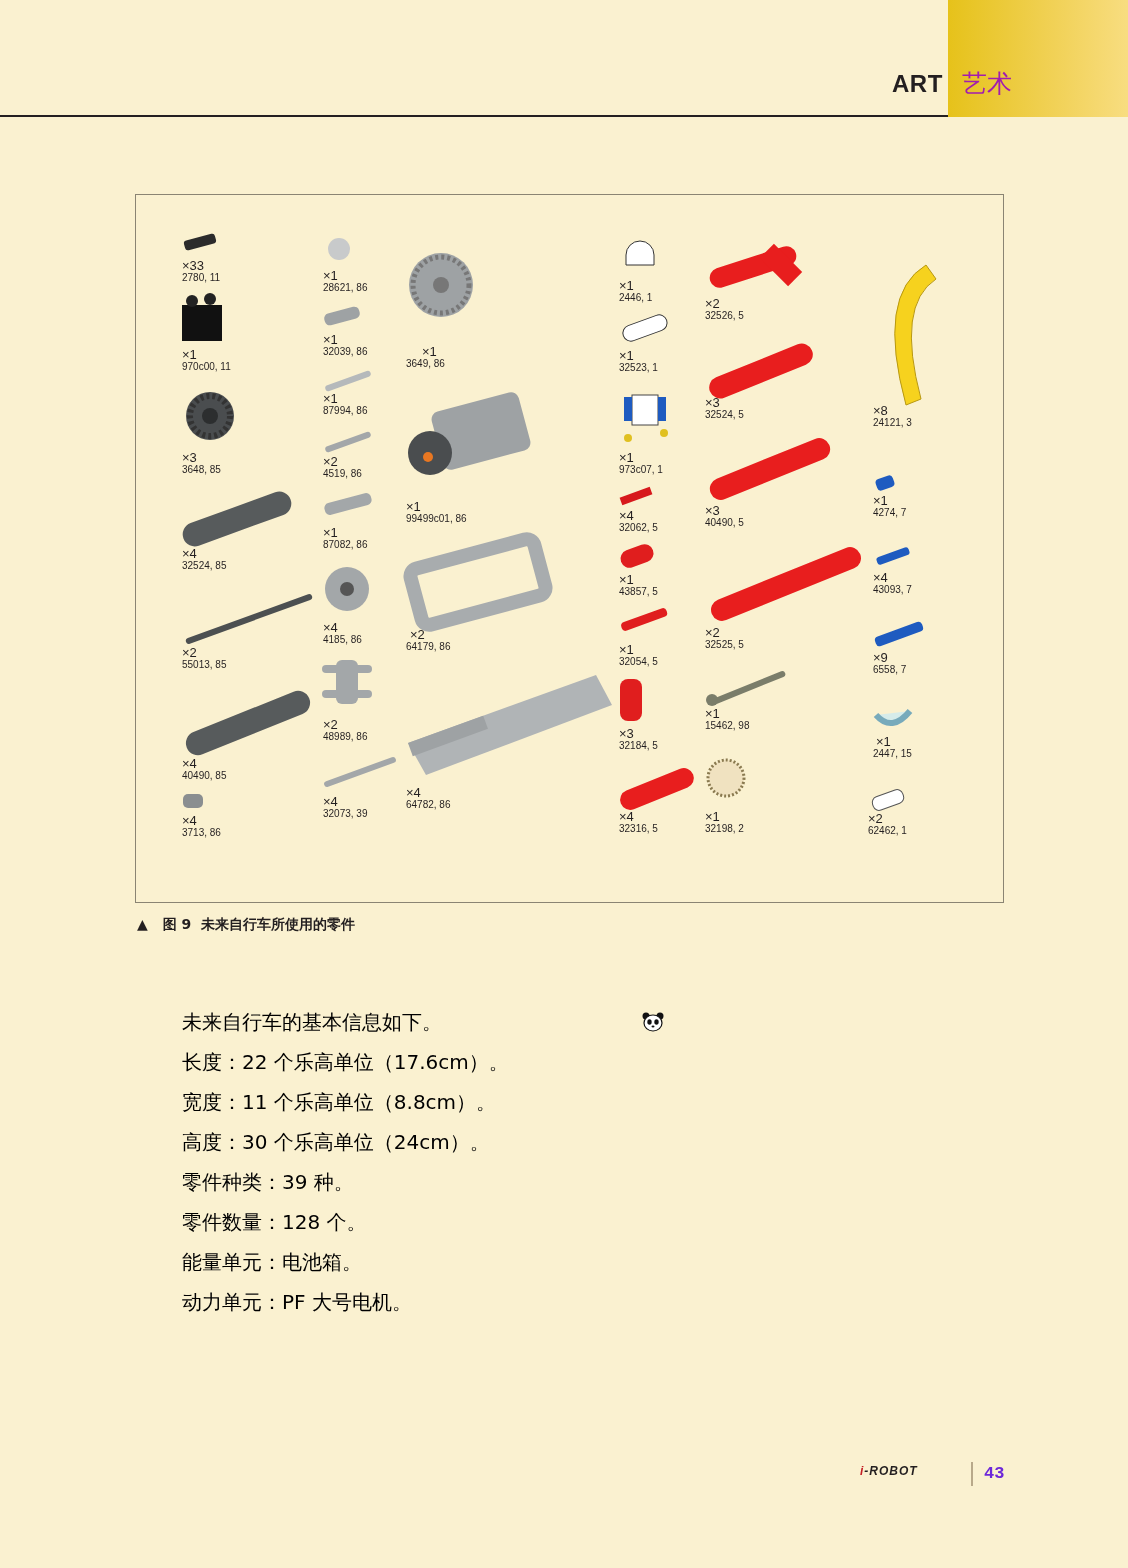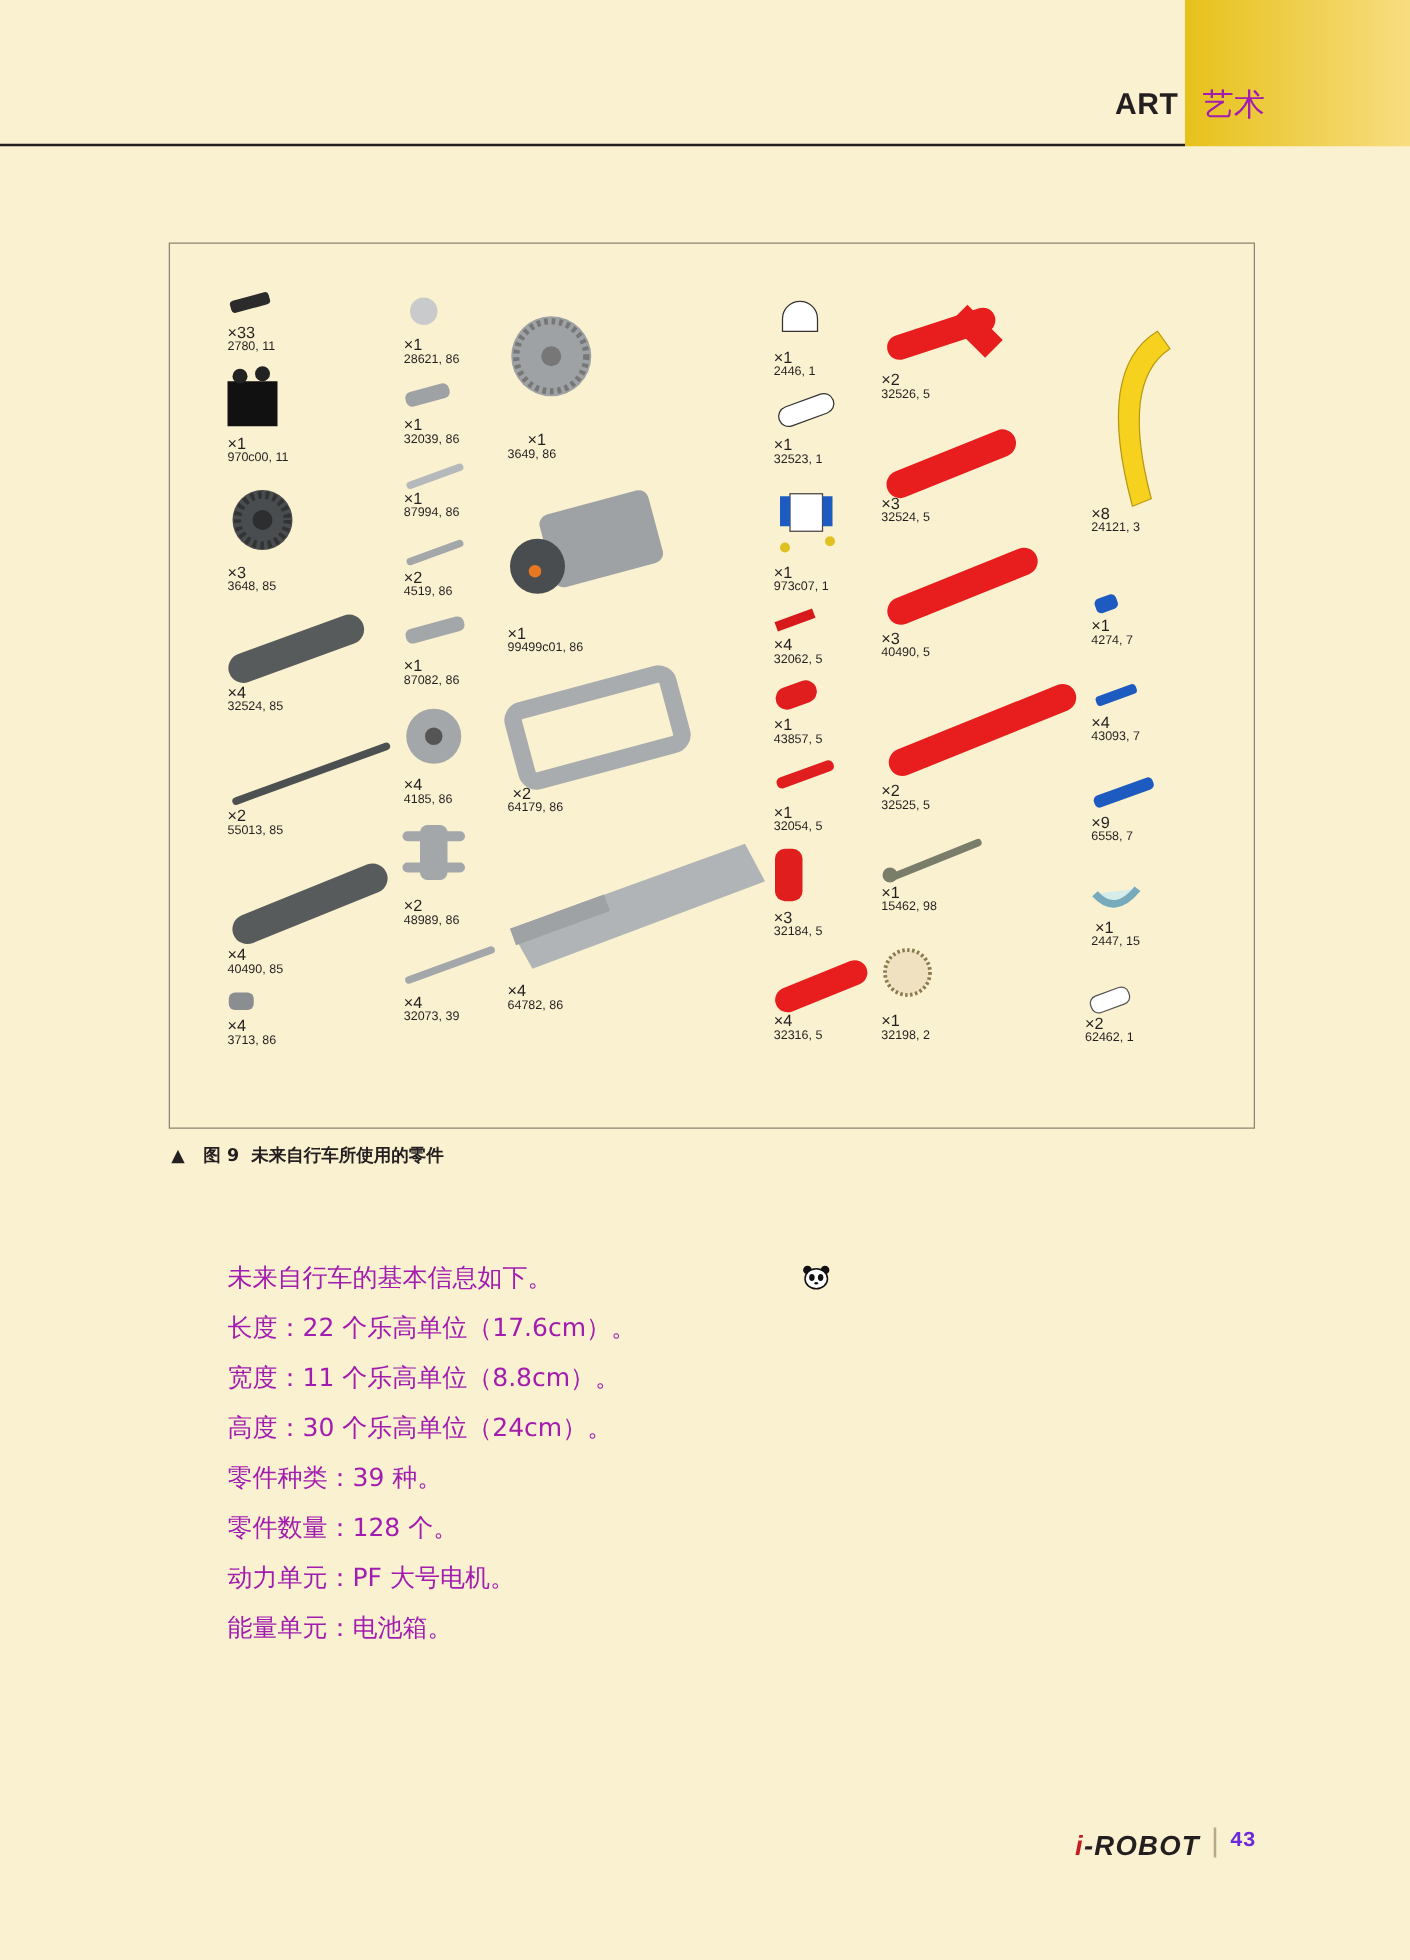--- a/index.html
+++ b/index.html
@@ -16,28 +16,28 @@
   .figure-box { position: absolute; left: 135px; top: 194px; width: 869px; height: 709px;
     border: 1px solid #8a8473; background: #faf1d0; }
 
   .part { position: absolute; font-family: "Liberation Sans", sans-serif; color: #231f20; }
   .part .qty { font-size: 13px; line-height: 12px; display: block; }
   .part .code { font-size: 10px; font-weight: normal; line-height: 11px; display: block; white-space: nowrap; }
 
   .caption { position: absolute; left: 137px; top: 916px; font-size: 14px; font-weight: bold; color: #231f20; }
   .caption .tri { margin-right: 10px; }
 
-  .col { position: absolute; font-size: 20px; line-height: 40px; color: #a21caf; }
+  .col { position: absolute; font-size: 20px; line-height: 40px; color: #000000; }
   .col-left { left: 182px; top: 1002px; width: 380px; }
   .col-right { left: 590px; top: 1002px; width: 414px; text-align: justify; }
   .col-right .indent { padding-left: 48px; }
   .panda { display: inline-block; width: 22px; height: 20px; vertical-align: -3px; margin-left: 4px; }
 
   .footer-brand { position: absolute; left: 860px; top: 1464px; font-family: "Liberation Sans", sans-serif;
-    font-weight: bold; font-style: italic; font-size: 22px; letter-spacing: 1px; color: #231f20; }
+    font-weight: bold; font-style: italic; font-size: 12px; letter-spacing: 1px; color: #231f20; }
   .footer-brand .i { color: #c41e24; }
   .footer-sep { position: absolute; left: 971px; top: 1462px; width: 2px; height: 24px; background: #b8a98a; }
   .footer-page { position: absolute; left: 984px; top: 1464px; font-family: "Liberation Mono", monospace;
     font-weight: bold; font-size: 17px; color: #6d28d9; }
 </style>
 </head>
 <body>
 
 <div class="header-rule"></div>
 <div class="header-tab"></div>
@@ -358,22 +358,22 @@
   <span>未来自行车所使用的零件</span>
 </div>
 
 <div class="col col-left">
   <div>未来自行车的基本信息如下。</div>
   <div>长度：22 个乐高单位（17.6cm）。</div>
   <div>宽度：11 个乐高单位（8.8cm）。</div>
   <div>高度：30 个乐高单位（24cm）。</div>
   <div>零件种类：39 种。</div>
   <div>零件数量：128 个。</div>
+  <div>能量单元：电池箱。</div>
   <div>动力单元：PF 大号电机。</div>
-  <div>能量单元：电池箱。</div>
 </div>
 
 <div class="col col-right">
   <div class="indent"><svg class="panda" viewBox="0 0 22 20">
         <circle cx="4" cy="4" r="3.5" fill="#111"></circle>
         <circle cx="18" cy="4" r="3.5" fill="#111"></circle>
         <ellipse cx="11" cy="11" rx="9" ry="8" fill="#fff" stroke="#111" stroke-width="1.2"></ellipse>
         <ellipse cx="7.5" cy="10" rx="2.2" ry="2.8" fill="#111"></ellipse>
         <ellipse cx="14.5" cy="10" rx="2.2" ry="2.8" fill="#111"></ellipse>
         <ellipse cx="11" cy="14.5" rx="1.5" ry="1" fill="#111"></ellipse>

